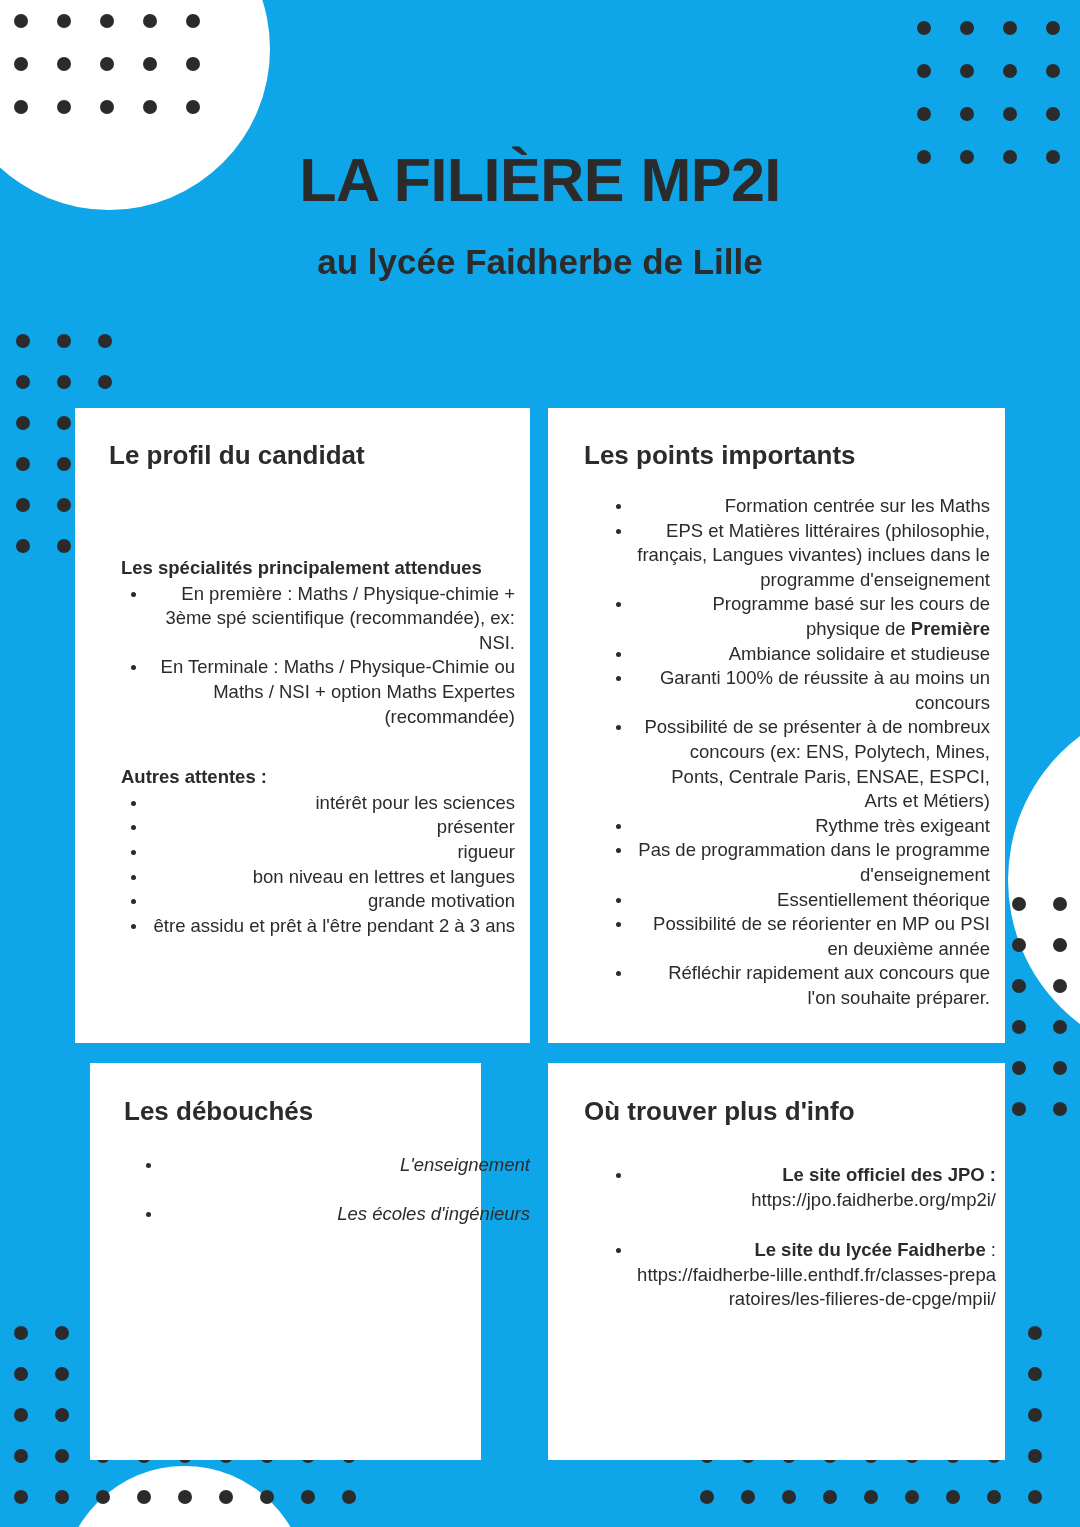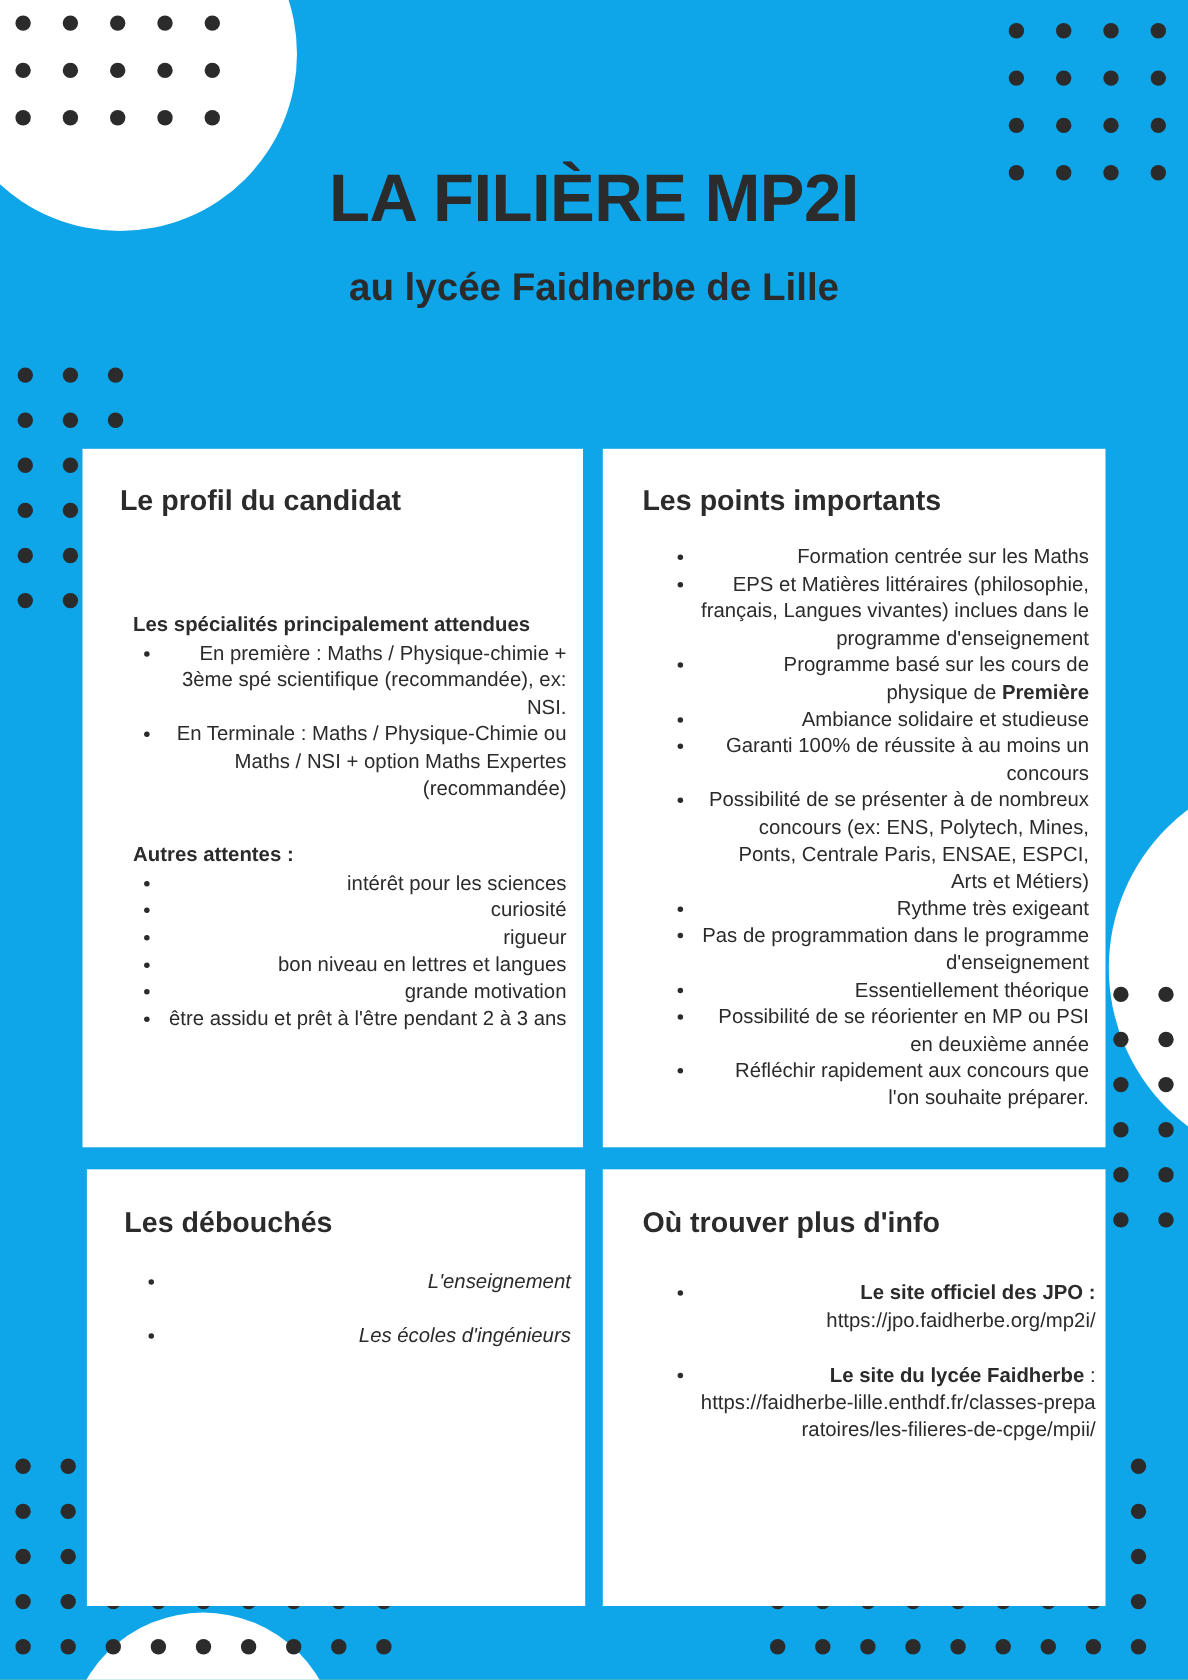--- a/index.html
+++ b/index.html
@@ -91,21 +91,21 @@
   }
 
   
   .card {
     position: absolute;
     background: #FFFFFF;
     z-index: 4;
   }
   .card-profil   { left: 75px;  top: 408px;  width: 455px; height: 635px; }
   .card-points   { left: 548px; top: 408px;  width: 457px; height: 635px; }
-  .card-debouches{ left: 79px;  top: 1063px; width: 453px; height: 397px; }
+  .card-debouches{ left: 90px;  top: 1063px; width: 391px; height: 397px; }
   .card-info     { left: 548px; top: 1063px; width: 457px; height: 397px; }
 
   .card-title {
     font-size: 26px;
     font-weight: bold;
     color: #2B2B2B;
     position: absolute;
   }
   .card-profil .card-title    { left: 34px; top: 32px; }
   .card-points .card-title    { left: 36px; top: 32px; }
@@ -238,21 +238,21 @@
     <div class="card-body">
       <div class="group-head">Les spécialités principalement attendues</div>
       <ul class="blist">
         <li>En première : Maths / Physique-chimie + 3ème spé scientifique (recommandée), ex: NSI.</li>
         <li>En Terminale : Maths / Physique-Chimie ou Maths / NSI + option Maths Expertes (recommandée)</li>
       </ul>
       <div class="spacer-lg"></div>
       <div class="group-head">Autres attentes :</div>
       <ul class="blist">
         <li>intérêt pour les sciences</li>
-        <li>curiosité</li>
+        <li>présenter</li>
         <li>rigueur</li>
         <li>bon niveau en lettres et langues</li>
         <li>grande motivation</li>
         <li>être assidu et prêt à l'être pendant 2 à 3 ans</li>
       </ul>
     </div>
   </div>
 
   <div class="card card-points">
     <div class="card-title">Les points importants</div>

